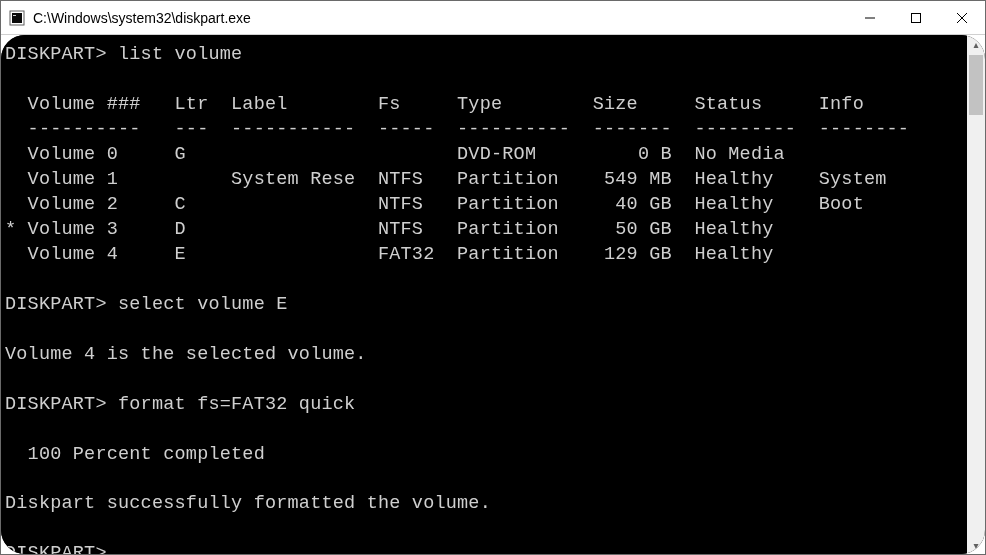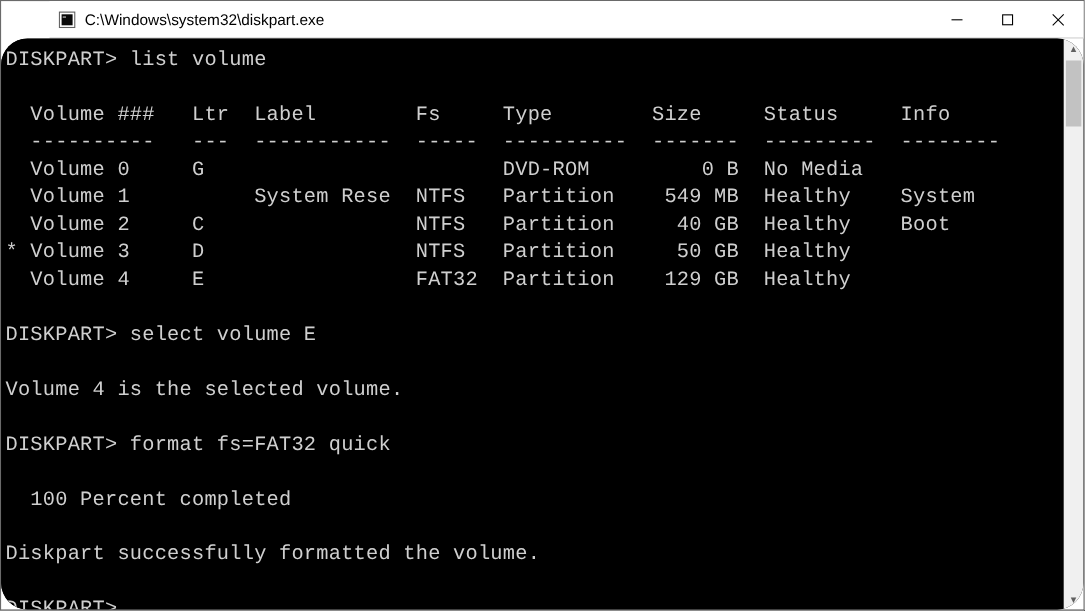--- a/index.html
+++ b/index.html
@@ -18,21 +18,20 @@
       display: flex;
       flex-direction: column;
     }
     .titlebar {
       height: 34px;
       background: #fff;
       display: flex;
       align-items: center;
       padding-left: 8px;
       border-bottom: 1px solid #d0d0d0;
-      margin-left: 44px;
     }
     .app-icon {
       width: 16px;
       height: 16px;
       margin-right: 8px;
       display: inline-block;
     }
     .app-icon svg { width: 16px; height: 16px; display: block; }
     .title {
       font-size: 14px;

